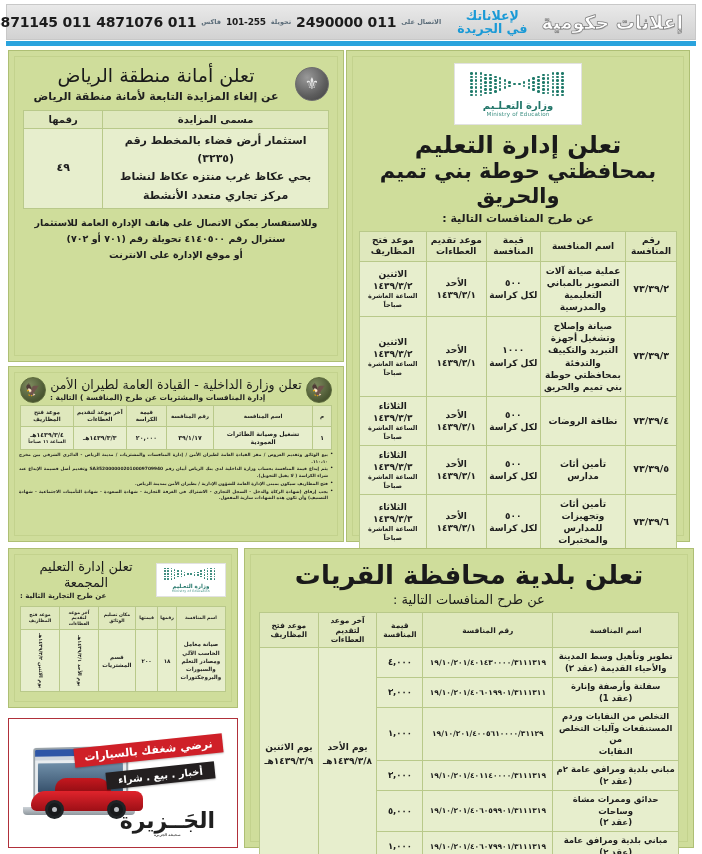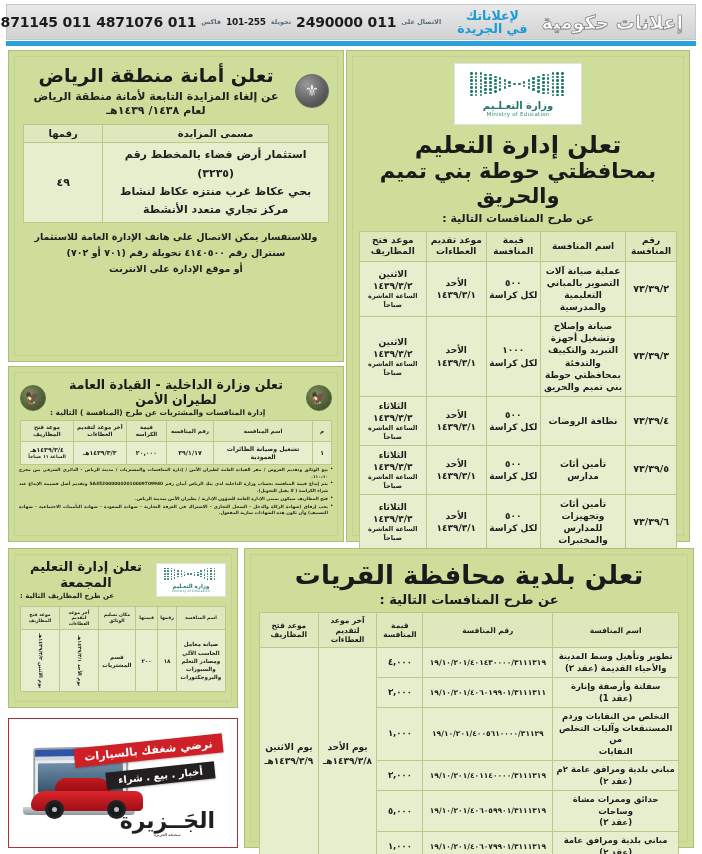--- a/index.html
+++ b/index.html
@@ -52,21 +52,21 @@
     background:#cfdd9b;
     border:1px solid #aebf74;
     padding:5px;
   }
   .ad-inner { border:1px solid #c3d28d; height:100%; width:100%; position:relative; }
 
   .hd-big {
     font-size: 24px; font-weight:bold; color:#1a1a1a; text-align:center;
     line-height:1.18; letter-spacing:-0.3px;
   }
-  .hd-mid { font-size:18px; font-weight:bold; color:#1a1a1a; text-align:center; line-height:1.2; }
+  .hd-mid { font-size:18px; font-weight:normal; color:#1a1a1a; text-align:center; line-height:1.2; }
   .hd-sm  { font-size:11px; font-weight:bold; color:#1f1f1f; text-align:center; line-height:1.3; }
   .hd-xs  { font-size:9.5px; font-weight:bold; color:#1f1f1f; text-align:left; line-height:1.35; }
 
   
   .moe-logo {
     background:#fff; border:1px solid #e2e2e2;
     width:128px; height:62px; margin:0 auto;
     display:flex; flex-direction:column; align-items:center; justify-content:center;
     padding:4px 0 3px;
   }
@@ -452,21 +452,20 @@
 
   <div class="ad" style="top:50px; right:358px; width:336px; height:312px;">
     <div class="ad-inner">
       <div style="display:flex; align-items:center; gap:6px; padding:7px 8px 2px;">
         <div class="seal">
           <span class="seal-eagle">⚜</span>
         </div>
         <div style="flex:1;">
           <div class="hd-mid" style="font-size:19px;">تعلن أمانة منطقة الرياض</div>
           <div class="hd-sm" style="margin-top:3px;">عن إلغاء المزايدة التابعة لأمانة منطقة الرياض</div>
-          <div class="hd-sm">لعام ١٤٣٨/ ١٤٣٩هـ</div>
         </div>
       </div>
 
       <div style="padding:4px 8px 0;">
         <table class="t t-ry">
           <colgroup>
               <col style="width:74%">
               <col style="width:26%">
             </colgroup>
           <thead>
@@ -704,21 +703,21 @@
               <i style="left: 49.5px; top: 2.6px;"></i>
               <i style="left: 49.5px; top: 5.2px;"></i>
               <i style="left: 49.5px; top: 7.8px;"></i>
               <i style="left: 49.5px; top: 10.4px;"></i>
             </div>
           <div class="moe-name">وزارة التعـليم</div>
           <div class="moe-en">Ministry of Education</div>
         </div>
         <div style="flex:1;">
           <div class="hd-mid" style="font-size:13px;">تعلن إدارة التعليم المجمعة</div>
-          <div class="hd-xs" style="font-size:7px; margin-top:2px;">عن طرح المظاريف التالية :</div>
+          <div class="hd-xs" style="font-size:7px; margin-top:2px;">عن طرح التجارية التالية :</div>
         </div>
       </div>
 
       <div style="padding:2px 5px 5px;">
         <table class="t t-maj">
           <colgroup>
             <col style="width:24%">
               <col style="width:9%">
               <col style="width:11%">
               <col style="width:18%">

